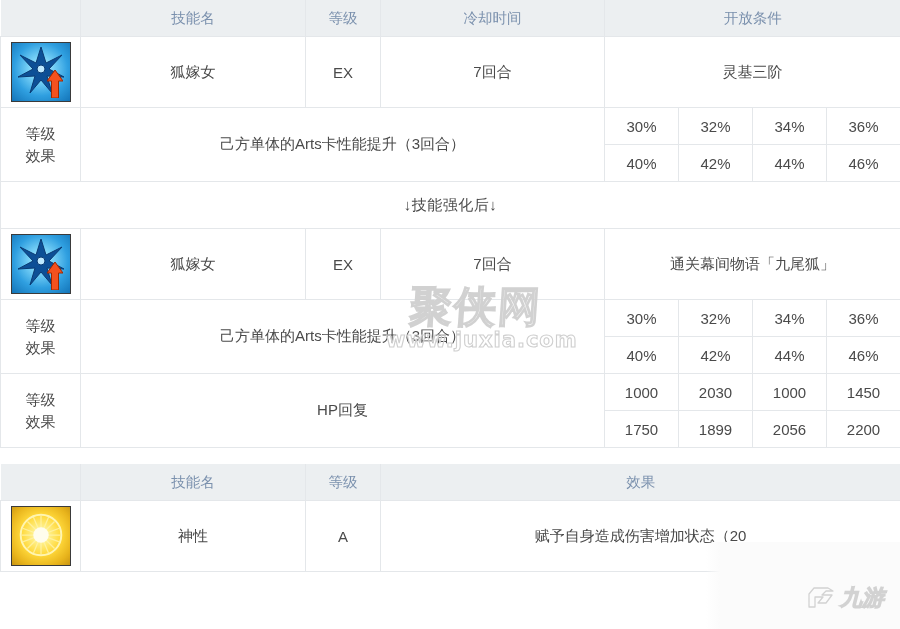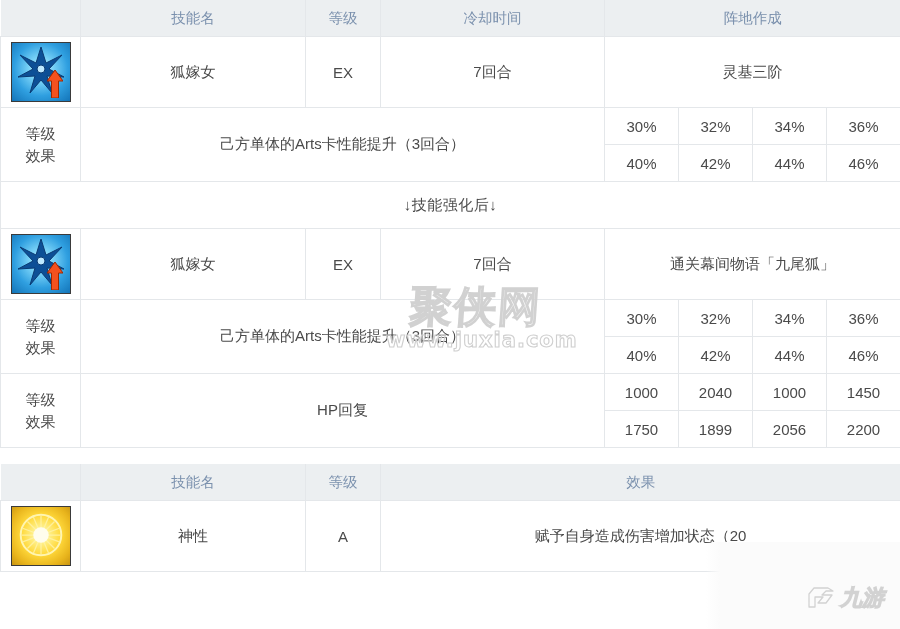--- a/index.html
+++ b/index.html
@@ -229,21 +229,21 @@
         <col style="width:74px">
         <col style="width:74px">
     </colgroup>
 
     <tbody>
         <tr>
       <th class="first-head"></th>
       <th>技能名</th>
       <th>等级</th>
       <th colspan="3">冷却时间</th>
-      <th colspan="4" class="last-head">阵地作成</th>
+      <th colspan="4" class="last-head">开放条件</th>
     </tr>
 
     <tr>
       <td class="icon-cell edge-left">
         <div class="skill-icon icon-arts">
           <svg class="burst" viewBox="0 0 46 46">
             <polygon points="23,0 28,16 44,8 31,22 46,30 29,29 34,46 23,33 12,46 17,29 0,30 15,22 2,8 18,16" fill="#0d4f96" stroke="#0a3a72" stroke-width="1"></polygon>
             <circle cx="23" cy="22" r="4" fill="#bfe9ff" stroke="#0a3a72" stroke-width="1"></circle>
           </svg>
           <svg class="arrow" viewBox="0 0 16 28">
@@ -319,21 +319,21 @@
       <td class="val-cell edge-right">50%</td>
     </tr>
 
     <tr>
       <td class="lvl-label edge-left" rowspan="2">
         <span>等级</span>
         <span>效果</span>
       </td>
       <td colspan="5" rowspan="2">HP回复</td>
       <td class="val-cell">1000</td>
-      <td class="val-cell">2040</td>
+      <td class="val-cell">2030</td>
       <td class="val-cell">1000</td>
       <td class="val-cell">1450</td>
       <td class="val-cell edge-right">1600</td>
     </tr>
     <tr>
       <td class="val-cell">1750</td>
       <td class="val-cell">1899</td>
       <td class="val-cell">2056</td>
       <td class="val-cell">2200</td>
       <td class="val-cell edge-right">2500</td>

